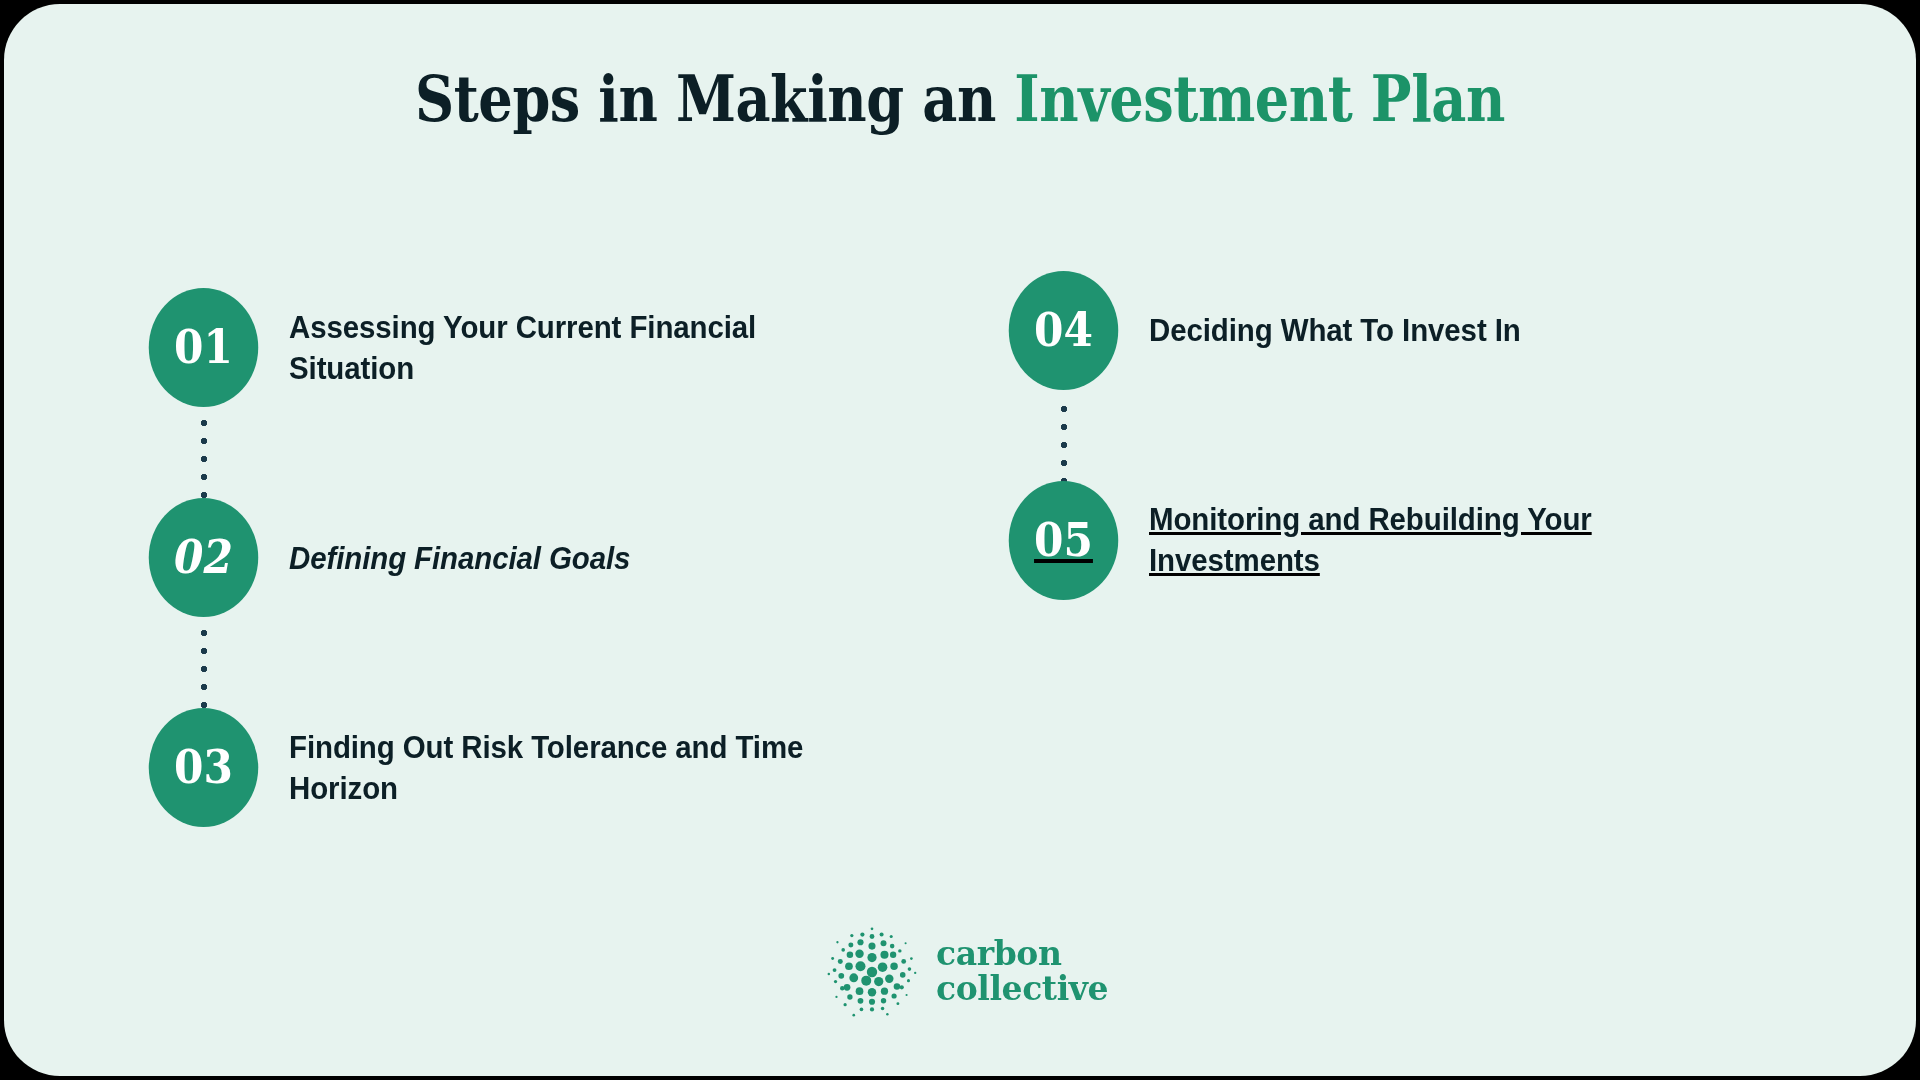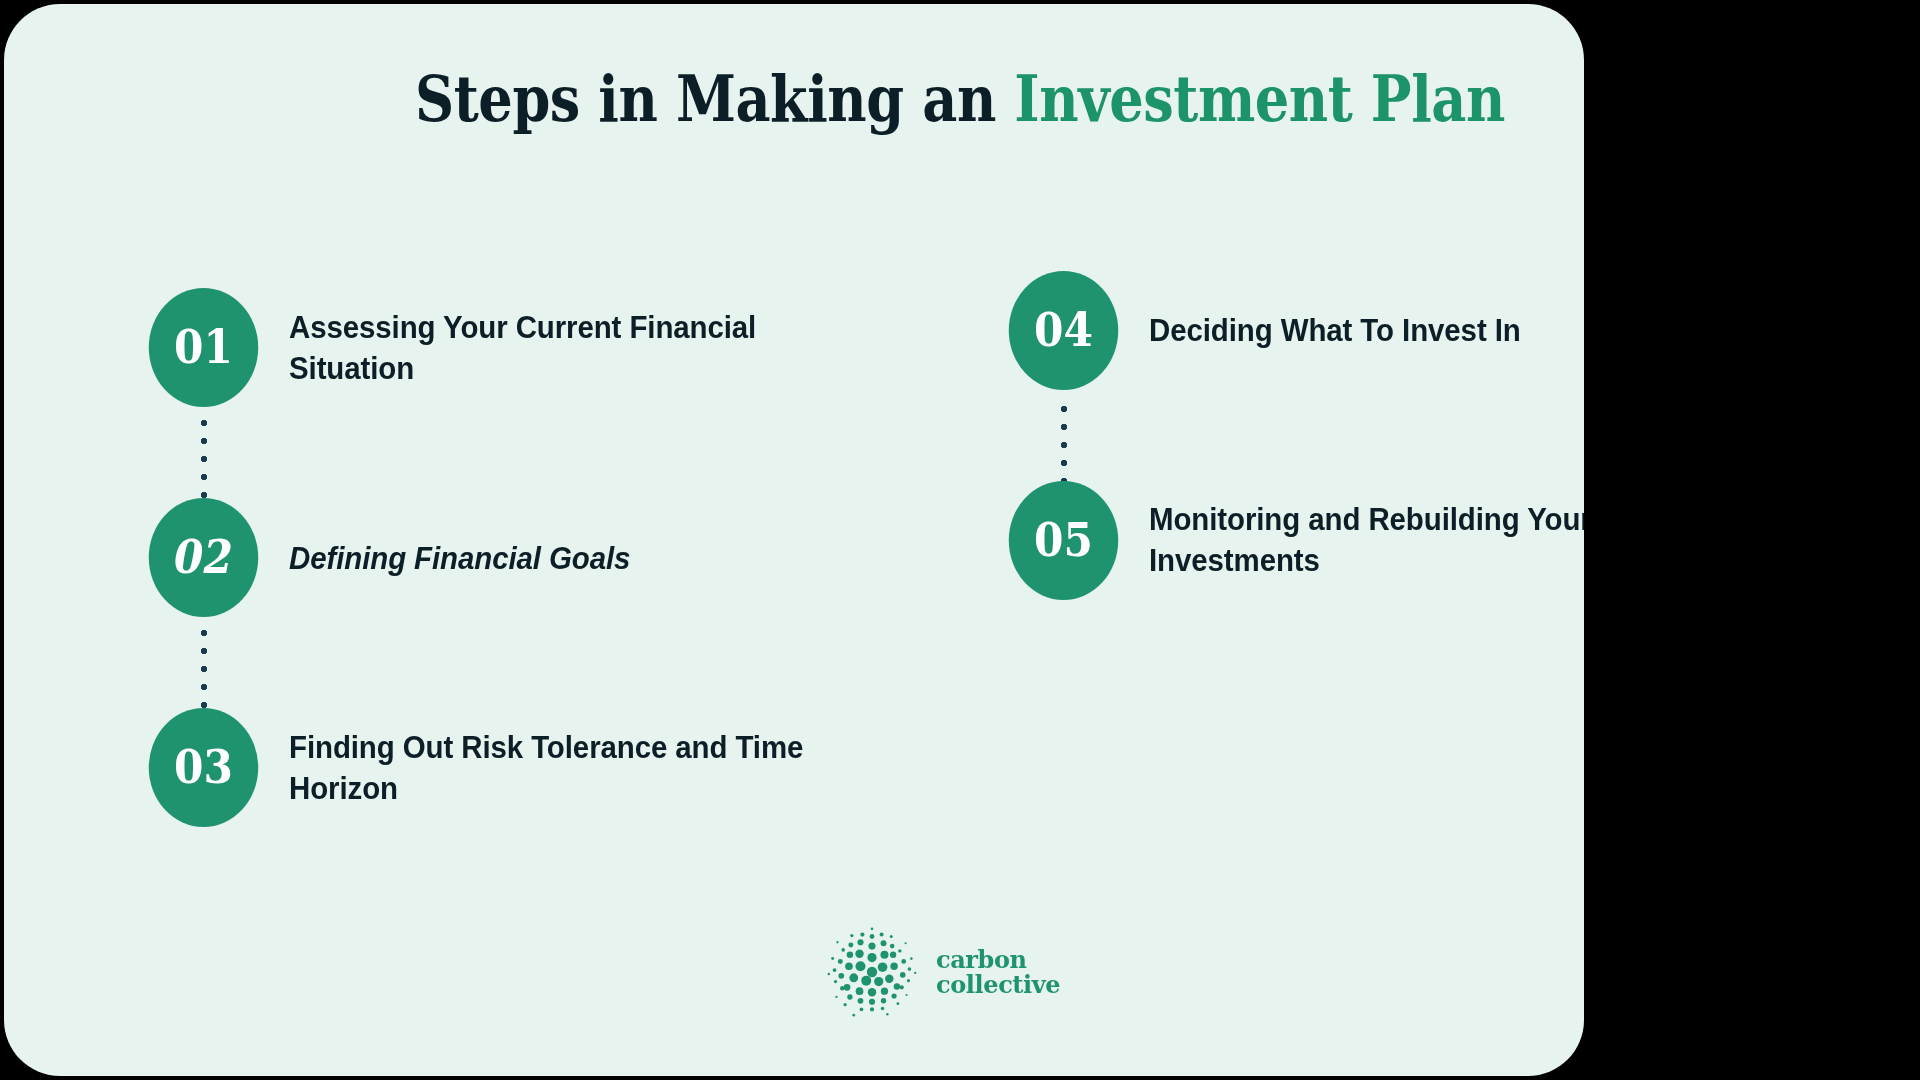--- a/index.html
+++ b/index.html
@@ -13,21 +13,21 @@
     height: 1080px;
     overflow: hidden;
     font-family: "Liberation Sans", sans-serif;
   }
 
   
   .card {
     position: absolute;
     left: 4px;
     top: 4px;
-    width: 1580px;
+    width: 1912px;
     height: 1072px;
     background: #e7f3ef;
     border-radius: 56px;
     overflow: hidden;
   }
 
   
   .title {
     position: absolute;
     left: 0;
@@ -122,21 +122,21 @@
   }
   .logo-mark {
     flex: 0 0 auto;
     width: 96px;
     height: 96px;
   }
   .logo-words {
     margin-left: 16px;
     font-family: "DejaVu Serif", serif;
     font-weight: 700;
-    font-size: 24px;
+    font-size: 33px;
     line-height: 1.06;
     color: #1f9370;
     letter-spacing: -0.4px;
   }
 </style>
 </head>
 <body>
 
 <div class="card">
 
@@ -179,21 +179,21 @@
 
       <div class="connector" style="left:56px; top:396px; height:96px;"></div>
 
       <div class="step" style="top:267px; left:0;justify-content:space-between;">
         <div class="bubble">
           <span class="bubble-num">04</span>
         </div>
         <div class="step-label" style="margin-left:26px; margin-top:39px; width:620px;">Deciding What To Invest In</div>
       </div>
 
-      <div class="step" style="top:477px; left:0;">
+      <div class="step" style="top:477px; left:0;text-decoration:underline;">
         <div class="bubble">
           <span class="bubble-num">05</span>
         </div>
         <div class="step-label" style="margin-left:26px; margin-top:18px; width:620px;">Monitoring and Rebuilding Your Investments</div>
       </div>
 
     </div>
   </div>
 
   <div class="logo">

